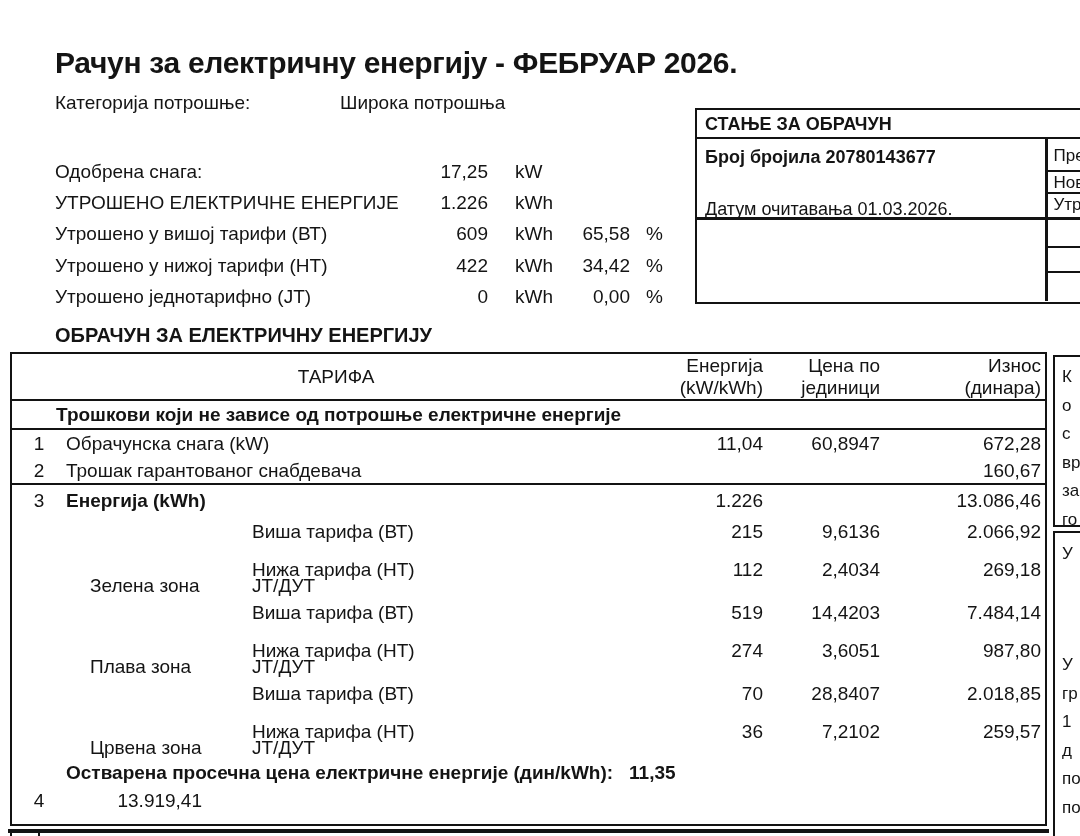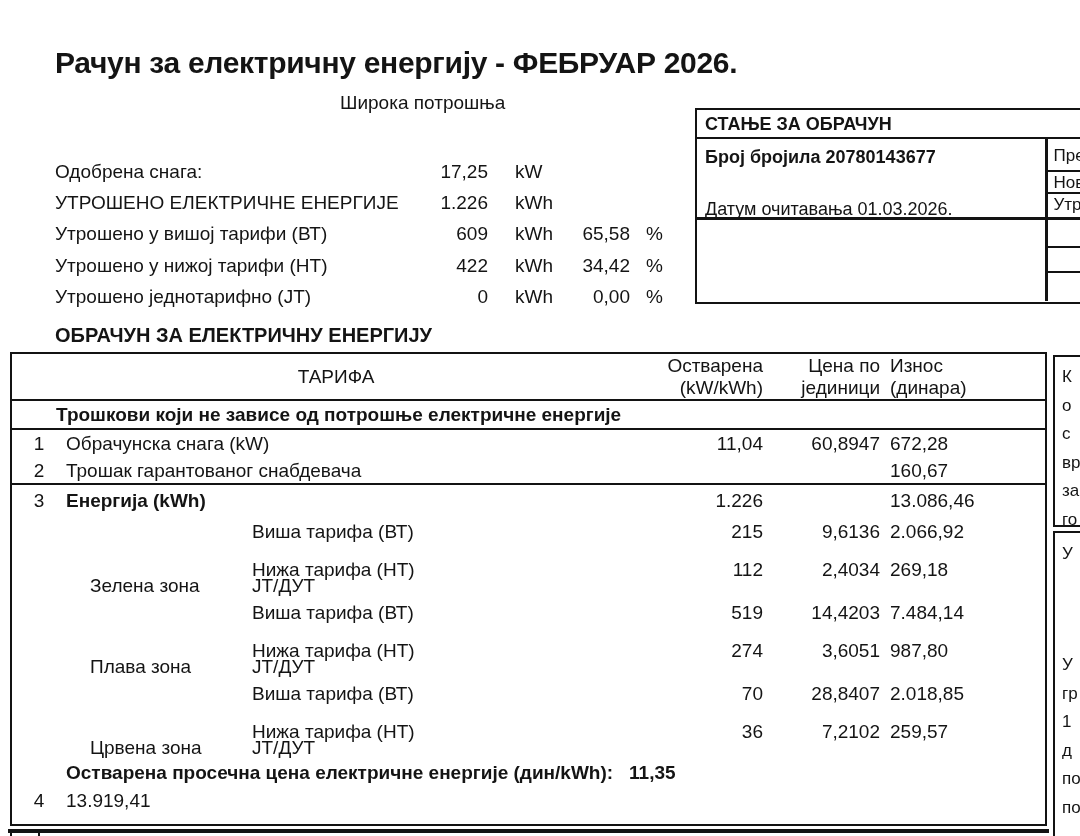--- a/index.html
+++ b/index.html
@@ -39,21 +39,21 @@
   .mr-r5 { height:25px; border-bottom:2px solid #131313; }
   
   .bill-head { left:55px; top:324px; font-size:20px; font-weight:bold; }
   .btable { left:10px; top:352px; width:1037px; height:474px; border:2.5px solid #131313; background:transparent; }
   .trow { display:grid; grid-template-columns:54px 140px 1fr 115px 115px 155px; align-items:center; font-size:19px; }
   .c-num { text-align:center; }
   .c-zone { padding-left:24px;margin-top:32px; }
   .c-tar { padding-left:46px; }
   .c1 { text-align:right; padding-right:12px; }
   .c2 { text-align:right; padding-right:10px; }
-  .c3 { padding-right:24px; }
+  .c3 { text-align:right; padding-right:4px; }
   .hrow { height:47px; border-bottom:2.5px solid #131313; }
   .hrow .hl { line-height:22px; }
   .h-tarifa { grid-column:1/4; text-align:center; }
   .sectrow { height:29px; border-bottom:2.5px solid #131313; font-weight:bold; }
   .sectrow .sec { grid-column:1/7; padding-left:44px; }
   .h28 { height:28px; }
   .h27 { height:27px; }
   .h30 { height:30px; }
   .h31 { height:31px; }
   .bline { border-bottom:2.5px solid #131313; }
@@ -69,20 +69,21 @@
   .sideB { left:1053px; top:531px; width:40px; height:320px; border:2.5px solid #131313; padding:8px 0 0 7px; font-size:17px; }
   .sideB .frag1 { line-height:26px; }
   .sideB .group { margin-top:84px; line-height:28.6px; }
 </style>
 </head>
 <body>
 
 <div class="page">
 
   <div class="abs title">Рачун за електричну енергију - ФЕБРУАР 2026.</div>
+  <div class="abs cat-label">Категорија потрошње:</div>
   <div class="abs cat-value">Широка потрошња</div>
 
   <div class="abs summary">
     <div class="srow">
       <div class="s-label">Одобрена снага:</div>
       <div class="s-val">17,25</div>
       <div class="s-unit">kW</div>
       <div class="s-pct"></div>
       <div class="s-pctu"></div>
     </div>
@@ -133,21 +134,21 @@
     </div>
   </div>
 
   <div class="abs bill-head">ОБРАЧУН ЗА ЕЛЕКТРИЧНУ ЕНЕРГИЈУ</div>
 
   <div class="abs btable">
 
     <div class="trow hrow">
       <div class="h-tarifa">ТАРИФА</div>
       <div class="c1 hl">
-        <span style="display:block">Остварена</span>
+        <span style="display:block">Енергија</span>
         <span style="display:block">(kW/kWh)</span>
       </div>
       <div class="c2 hl">
         <span style="display:block">Цена по</span>
         <span style="display:block">јединици</span>
       </div>
       <div class="c3 hl">
         <span style="display:block">Износ</span>
         <span style="display:block">(динара)</span>
       </div>

